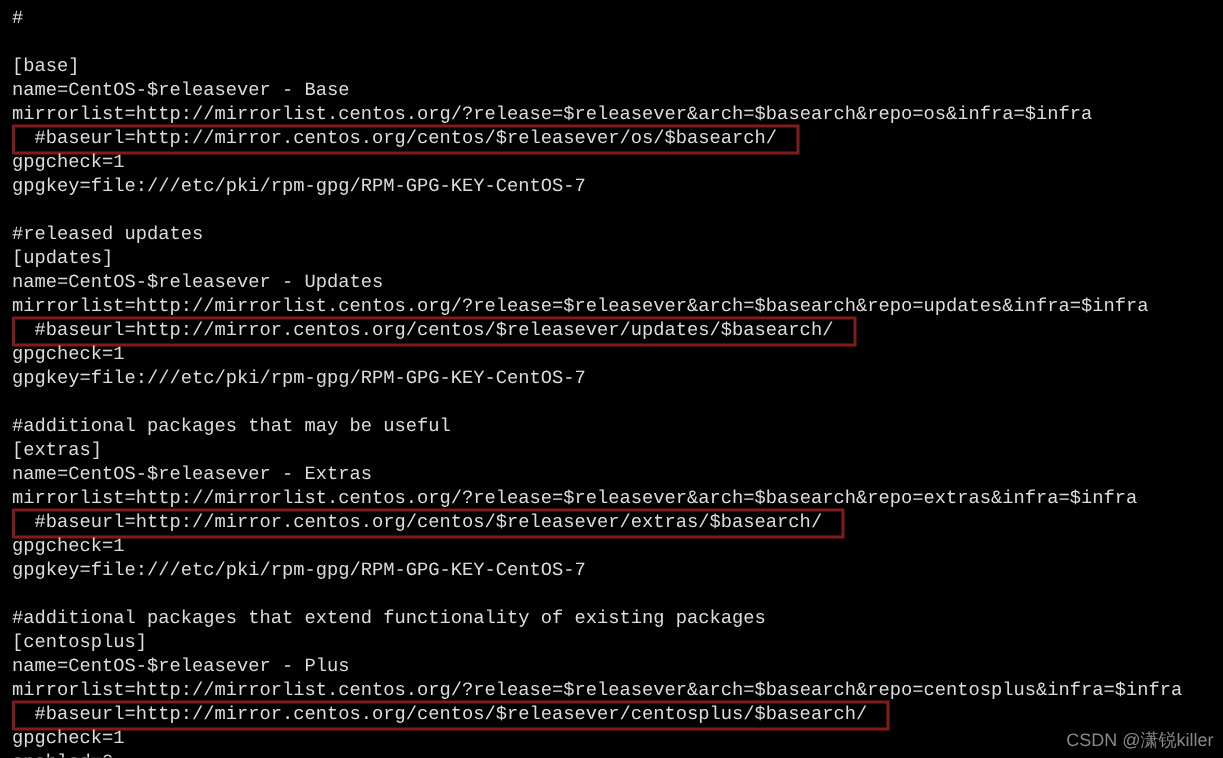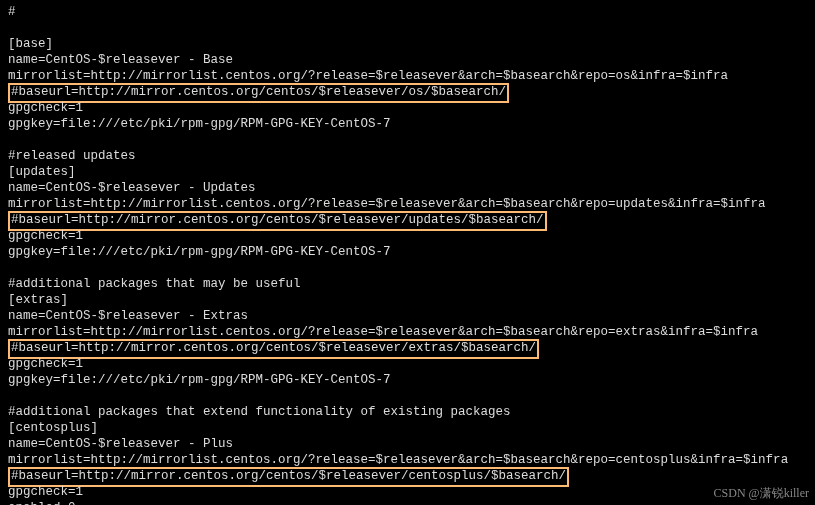--- a/index.html
+++ b/index.html
@@ -18,35 +18,35 @@
   .content {
     padding: 4px 8px;
     white-space: pre;
   }
   .line {
     display: block;
     height: 16px;
   }
   .hl {
     display: inline-block;
-    border: 2px solid #fdba74;
-    padding: 0 1px;
+    border: 2px solid #7f1d1d;
+    padding: 0 13px;
     margin-top: -2px;
     margin-bottom: -2px;
     height: 16px;
     line-height: 14px;
     box-sizing: content-box;
   }
   .watermark {
     position: absolute;
     right: 6px;
     bottom: 4px;
     font-size: 12px;
     color: #888;
-    font-family: Liberation Serif, serif;
+    font-family: Liberation Sans, sans-serif;
   }
 </style>
 </head>
 <body>
 
 <div class="content" id="content-root"><span class="line">#</span><span class="line"></span><span class="line">[base]</span><span class="line">name=CentOS-$releasever - Base</span><span class="line">mirrorlist=http://mirrorlist.centos.org/?release=$releasever&amp;arch=$basearch&amp;repo=os&amp;infra=$infra</span><span class="line"><span class="hl">#baseurl=http://mirror.centos.org/centos/$releasever/os/$basearch/</span></span><span class="line">gpgcheck=1</span><span class="line">gpgkey=file:///etc/pki/rpm-gpg/RPM-GPG-KEY-CentOS-7</span><span class="line"></span><span class="line">#released updates</span><span class="line">[updates]</span><span class="line">name=CentOS-$releasever - Updates</span><span class="line">mirrorlist=http://mirrorlist.centos.org/?release=$releasever&amp;arch=$basearch&amp;repo=updates&amp;infra=$infra</span><span class="line"><span class="hl">#baseurl=http://mirror.centos.org/centos/$releasever/updates/$basearch/</span></span><span class="line">gpgcheck=1</span><span class="line">gpgkey=file:///etc/pki/rpm-gpg/RPM-GPG-KEY-CentOS-7</span><span class="line"></span><span class="line">#additional packages that may be useful</span><span class="line">[extras]</span><span class="line">name=CentOS-$releasever - Extras</span><span class="line">mirrorlist=http://mirrorlist.centos.org/?release=$releasever&amp;arch=$basearch&amp;repo=extras&amp;infra=$infra</span><span class="line"><span class="hl">#baseurl=http://mirror.centos.org/centos/$releasever/extras/$basearch/</span></span><span class="line">gpgcheck=1</span><span class="line">gpgkey=file:///etc/pki/rpm-gpg/RPM-GPG-KEY-CentOS-7</span><span class="line"></span><span class="line">#additional packages that extend functionality of existing packages</span><span class="line">[centosplus]</span><span class="line">name=CentOS-$releasever - Plus</span><span class="line">mirrorlist=http://mirrorlist.centos.org/?release=$releasever&amp;arch=$basearch&amp;repo=centosplus&amp;infra=$infra</span><span class="line"><span class="hl">#baseurl=http://mirror.centos.org/centos/$releasever/centosplus/$basearch/</span></span><span class="line">gpgcheck=1</span><span class="line">enabled=0</span></div>
 
 <div class="watermark">CSDN @潇锐killer</div>
 
 </body></html>

